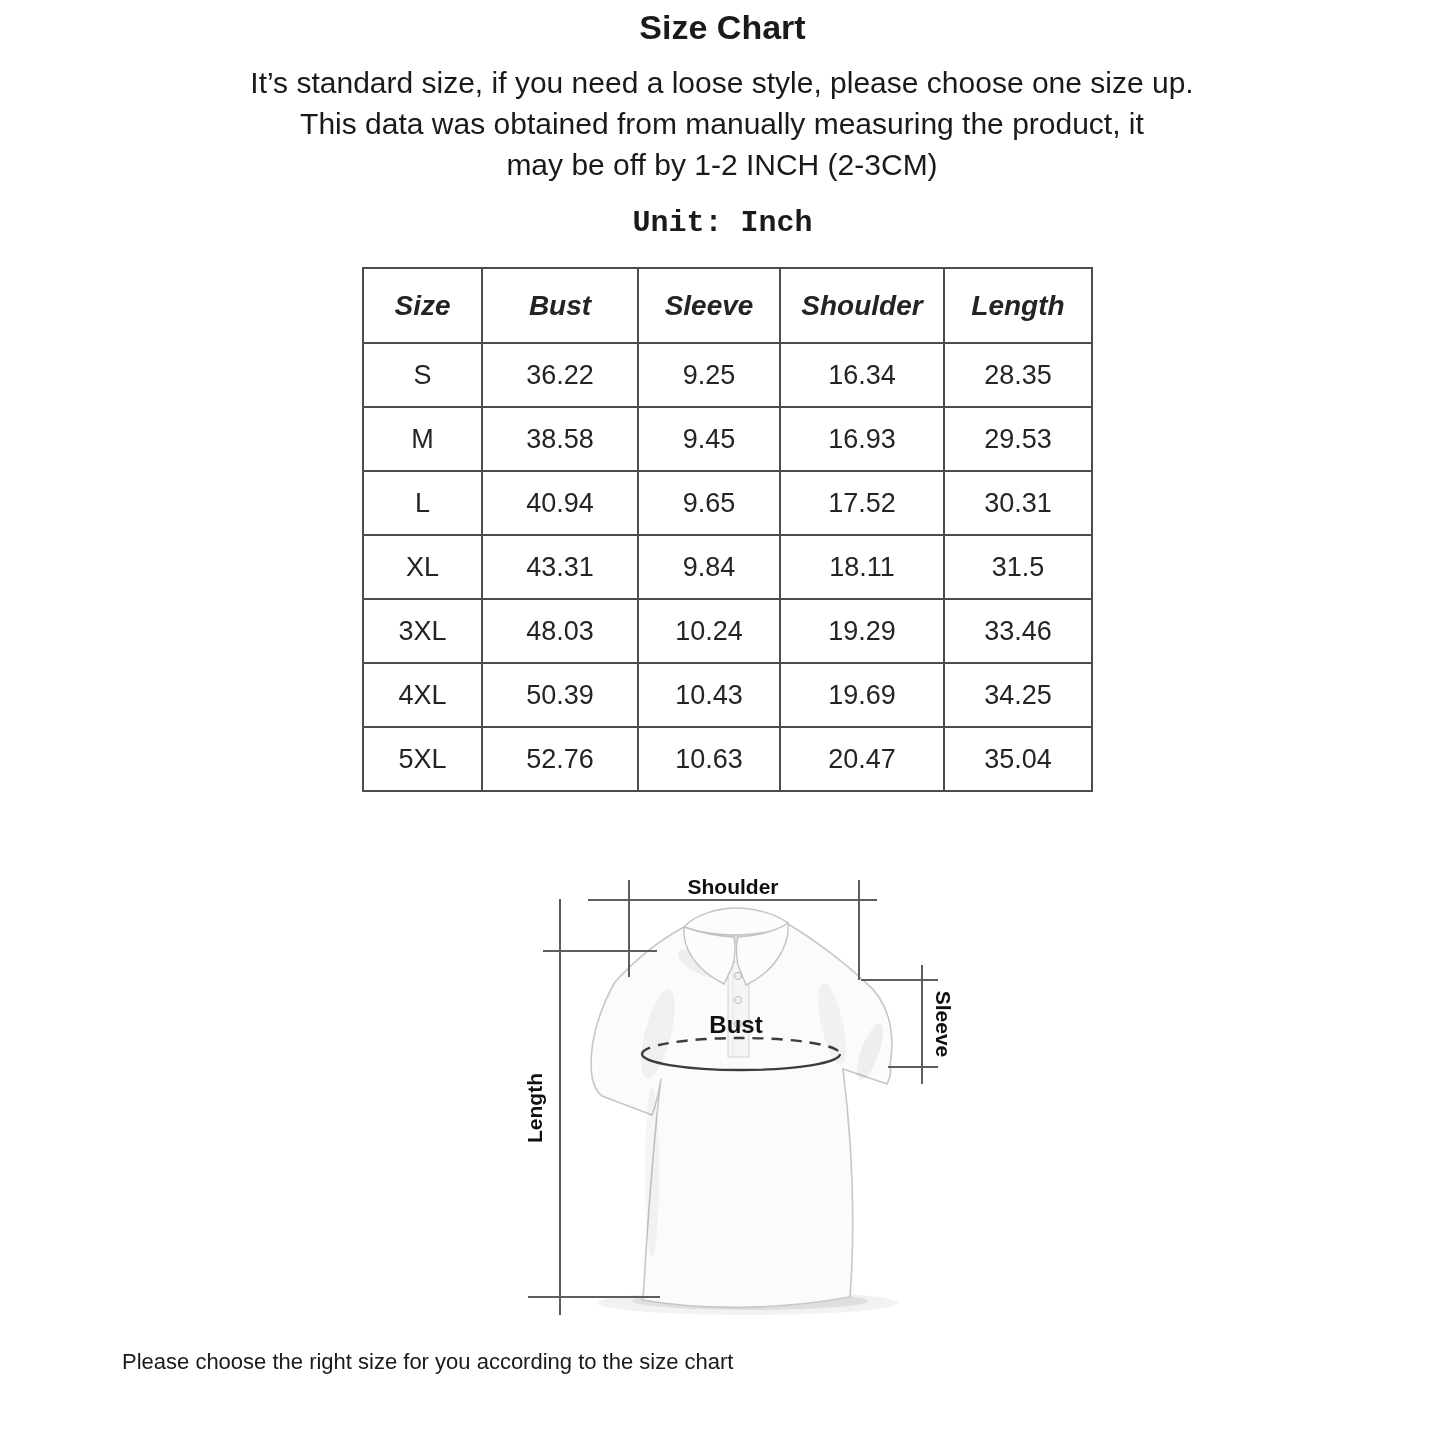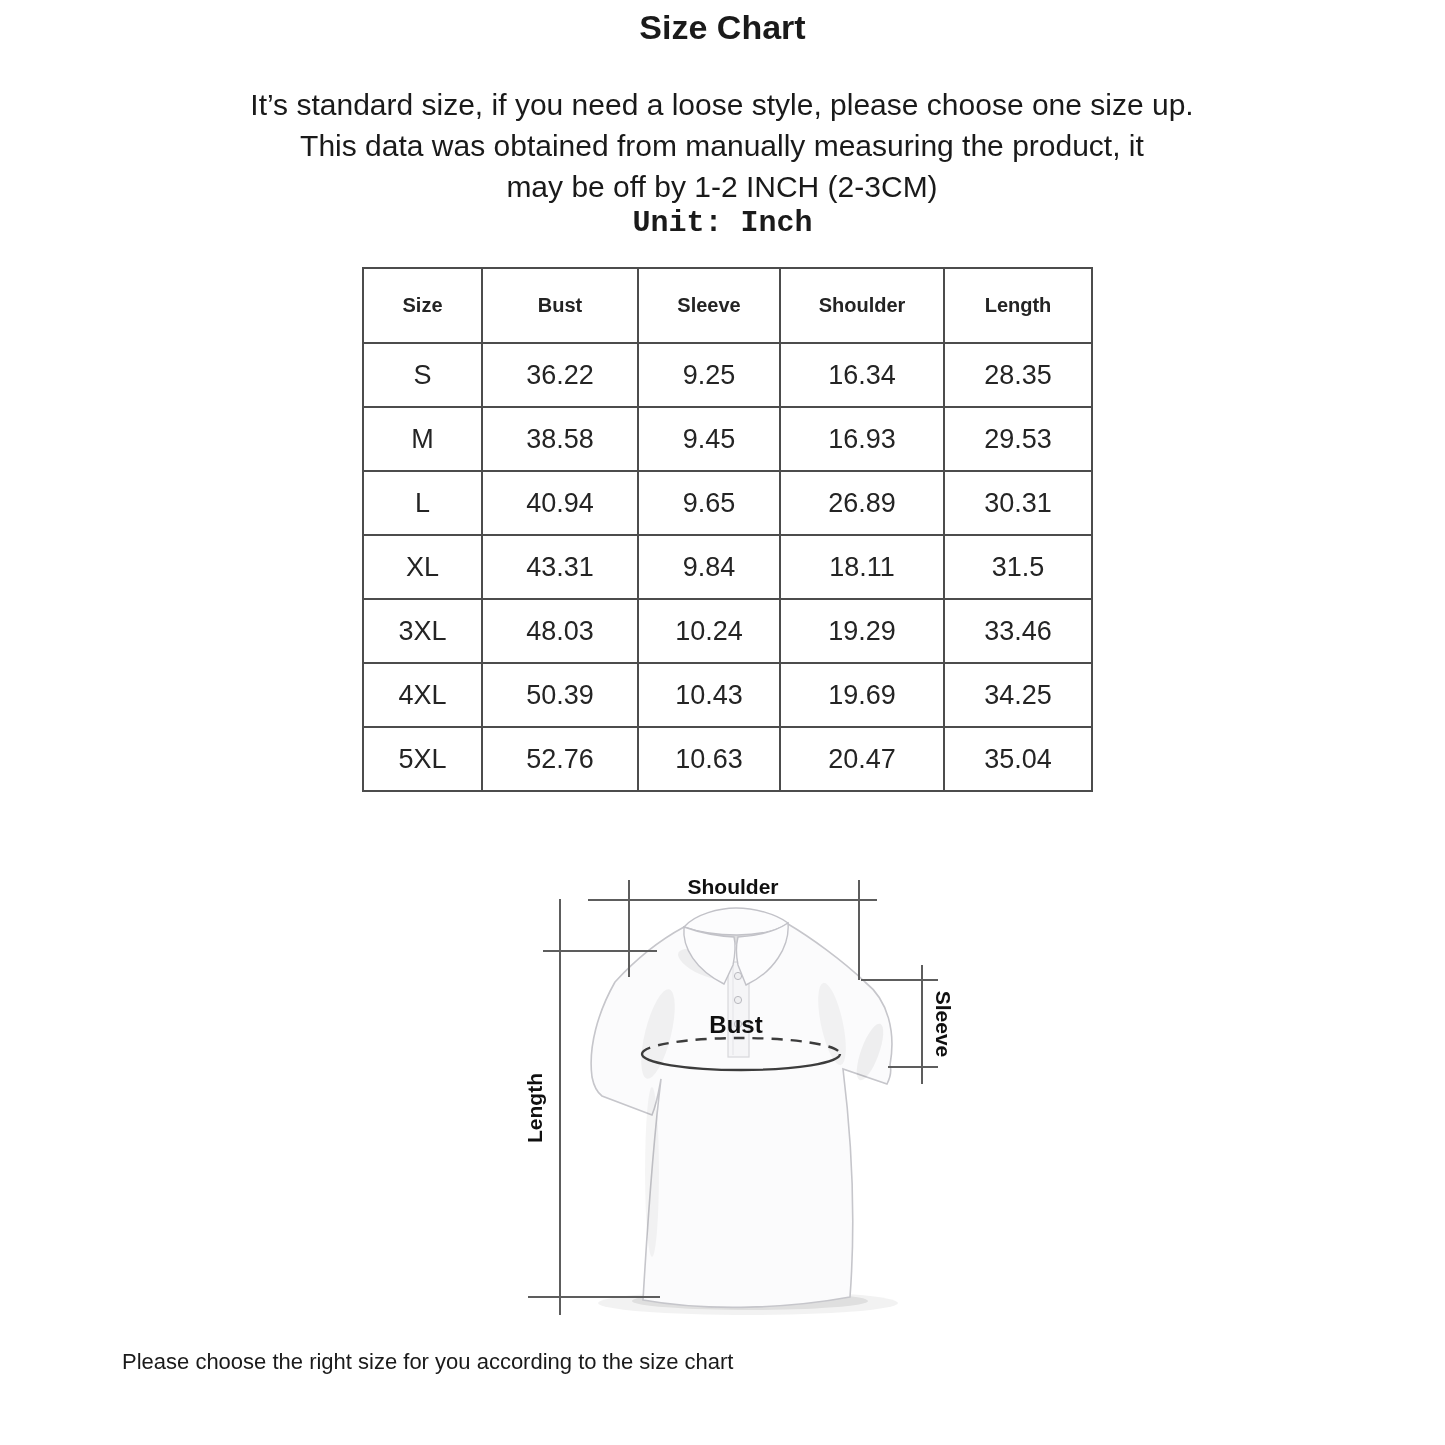--- a/index.html
+++ b/index.html
@@ -12,42 +12,42 @@
     overflow:hidden;
   }
   .page-title{
     position:absolute;top:8px;left:0;width:1445px;
     text-align:center;
     font-size:34px;font-weight:700;letter-spacing:0px;
   }
   .intro{
     position:absolute;top:62px;left:122px;width:1200px;
     text-align:center;
-    font-size:30px;line-height:41px;font-weight:400;margin-top:22px;
+    font-size:30px;line-height:41px;font-weight:400;
   }
   .unit-label{
     position:absolute;top:206px;left:0;width:1445px;
     text-align:center;
     font-size:30px;font-weight:700;font-family:Liberation Mono, monospace;
   }
   table.size-table{
     position:absolute;left:362px;top:267px;
     width:729px;
     border-collapse:collapse;
     table-layout:fixed;
     font-size:27px;
     color:#242424;
   }
   .size-table th,.size-table td{
     border:2px solid #4c4c4c;
     text-align:center;
     vertical-align:middle;
     padding:0;
   }
-  .size-table th{height:73px;font-weight:700;font-size:20px;}
+  .size-table th{height:73px;font-weight:700;font-size:28px;font-style:italic;}
   .size-table td{height:62px;font-weight:400;}
   .diagram{
     position:absolute;left:480px;top:872px;
     width:520px;height:455px;
   }
   .dim{stroke:#5d5d5d;stroke-width:2;fill:none;}
   .dim-label{fill:#101010;font-weight:700;font-family:"Liberation Sans",sans-serif;}
   .shirt-outline{fill:#fbfbfc;stroke:#c6c6cb;stroke-width:1.6;}
   .collar{fill:#fcfcfd;stroke:#c2c2c8;stroke-width:1.4;}
   .footer-note{
@@ -100,21 +100,21 @@
         <td>M</td>
         <td>38.58</td>
         <td>9.45</td>
         <td>16.93</td>
         <td>29.53</td>
       </tr>
       <tr>
         <td>L</td>
         <td>40.94</td>
         <td>9.65</td>
-        <td>26.89</td>
+        <td>17.52</td>
         <td>30.31</td>
       </tr>
       <tr>
         <td>XL</td>
         <td>43.31</td>
         <td>9.84</td>
         <td>18.11</td>
         <td>31.5</td>
       </tr>
       <tr>

